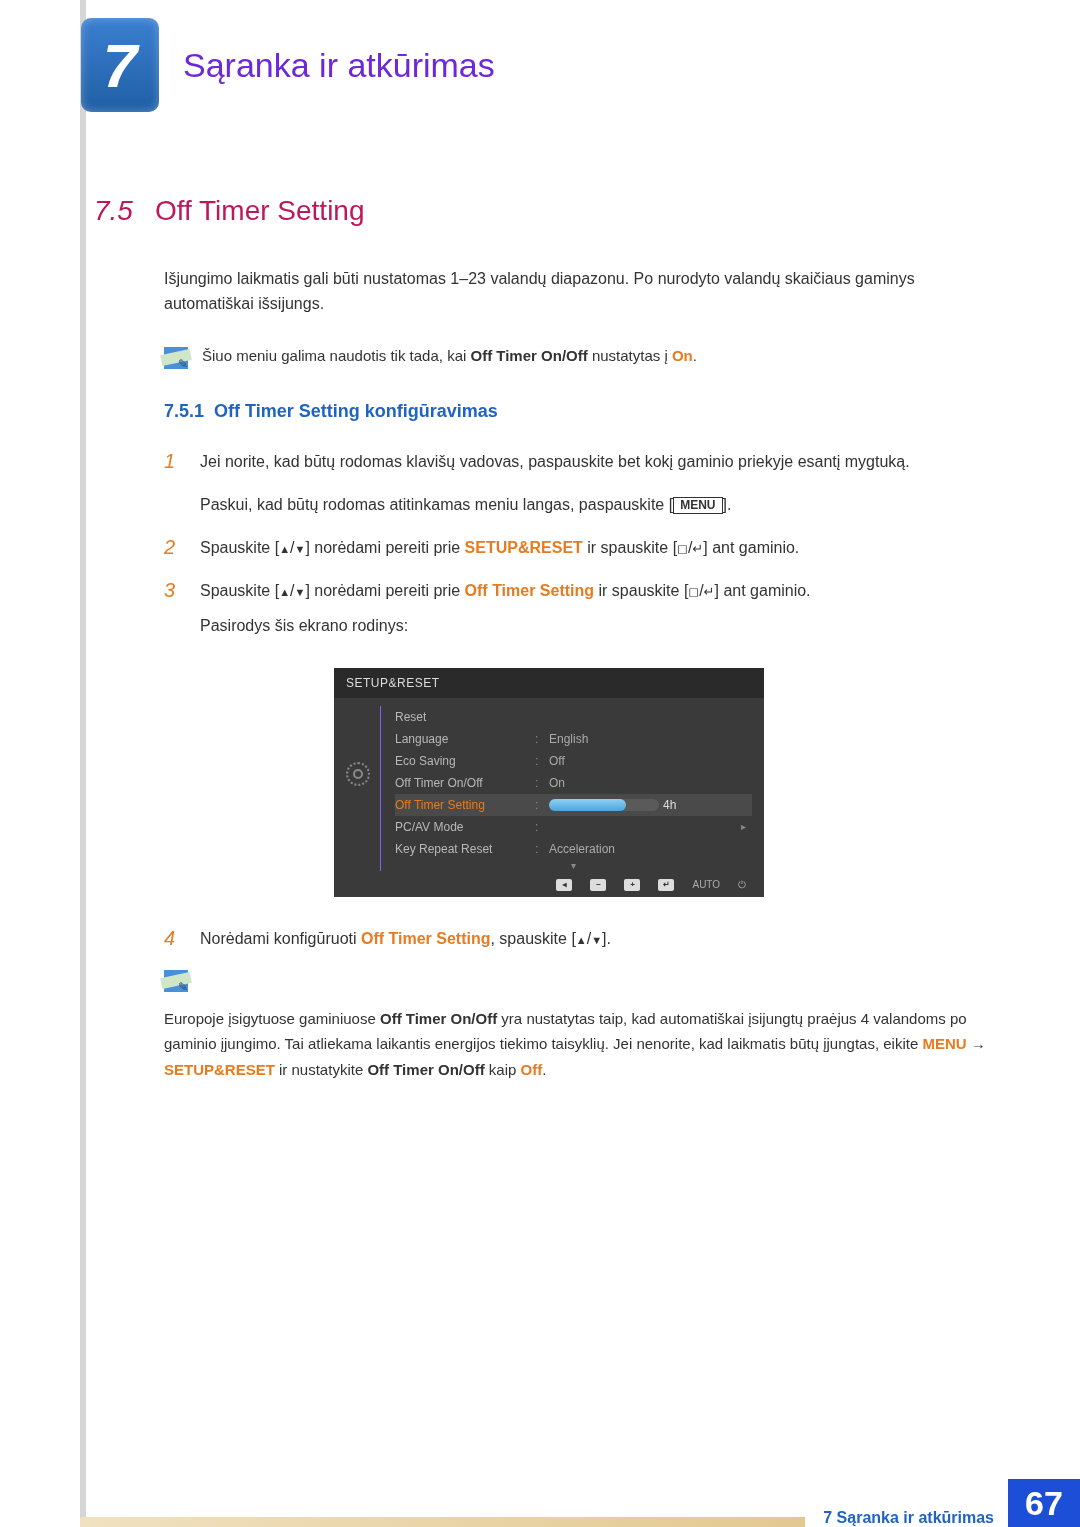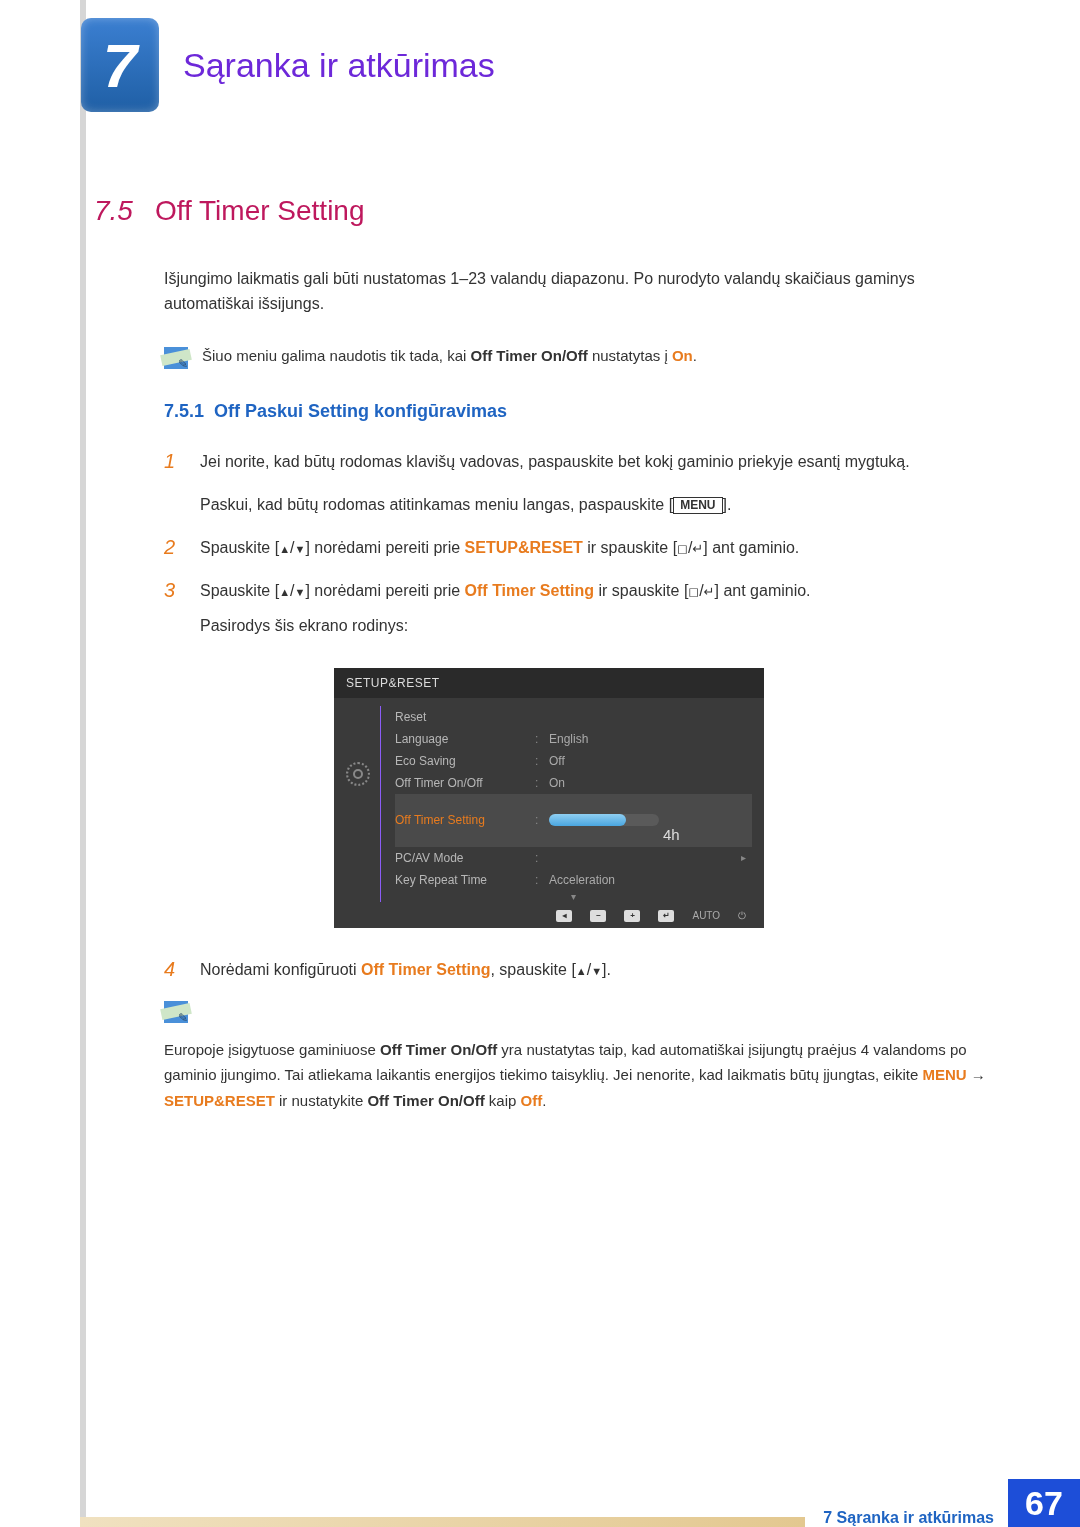--- a/index.html
+++ b/index.html
@@ -208,21 +208,21 @@
   .osd-colon { width: 14px; color: #888; }
   .osd-val { color: #aaa; }
   .osd-slider {
     display:inline-block; width:110px; height:12px; background:#5a5a5a;
     border-radius: 6px; position:relative; vertical-align:middle;
   }
   .osd-slider::after{
     content:"";position:absolute;left:0;top:0;height:100%;width:70%;
     background:linear-gradient(180deg,#8fcff2,#4aa6e0);border-radius:6px;
   }
-  .osd-slider-text{ font-size:15px; color:#ddd; margin-left:4px;margin-top:28px; }
+  .osd-slider-text{ font-size:12px; color:#ddd; margin-left:4px; }
   .osd-arrow-right{ text-align:right; color:#888; font-size:10px; padding-right:6px; }
   .osd-arrow-down{ color:#888; font-size:10px; text-align:center; }
   .osd-footer{
     display:flex;justify-content:flex-end;gap:18px;
     padding:4px 18px 2px;font-size:10px;color:#aaa;align-items:center;
   }
   .osd-ficon{
     display:inline-block;width:16px;height:12px;background:#ddd;border-radius:2px;
     color:#333;font-size:8px;text-align:center;line-height:12px;font-weight:bold;
   }
@@ -282,21 +282,21 @@
 
   <div class="note-row">
     <div class="note-icon"></div>
     <div class="note-text">
       <span>Šiuo meniu galima naudotis tik tada, kai </span><span class="hl-bold">Off Timer On/Off</span><span> nustatytas į </span><span class="hl-orange">On</span><span>.</span>
     </div>
   </div>
 
   <div class="subheading">
     <span>7.5.1</span>&nbsp;
-    <span>Off Paskui Setting konfigūravimas</span>
+    <span>Off Timer Setting konfigūravimas</span>
   </div>
 
   <div class="step">
     <div class="step-num">1</div>
     <div class="step-text">Jei norite, kad būtų rodomas klavišų vadovas, paspauskite bet kokį gaminio priekyje esantį mygtuką.</div>
   </div>
   <div class="step-sub">
     <span>Paskui, kad būtų rodomas atitinkamas meniu langas, paspauskite [</span><span class="btn-frame">MENU</span><span>].</span>
   </div>
 
@@ -344,21 +344,21 @@
           <span class="osd-slider"></span>
           <span class="osd-slider-text">4h</span>
         </div>
         <div class="osd-row">
           <span class="osd-label">PC/AV Mode</span>
           <span class="osd-colon">:</span>
           <span class="osd-val" style="flex:1"></span>
           <span class="osd-arrow-right">▸</span>
         </div>
         <div class="osd-row">
-          <span class="osd-label">Key Repeat Time</span>
+          <span class="osd-label">Key Repeat Reset</span>
           <span class="osd-colon">:</span>
           <span class="osd-val">Acceleration</span>
         </div>
         <div class="osd-arrow-down">▾</div>
       </div>
     </div>
     <div class="osd-footer">
       <span class="osd-ficon">◂</span>
       <span class="osd-ficon">−</span>
       <span class="osd-ficon">+</span>

